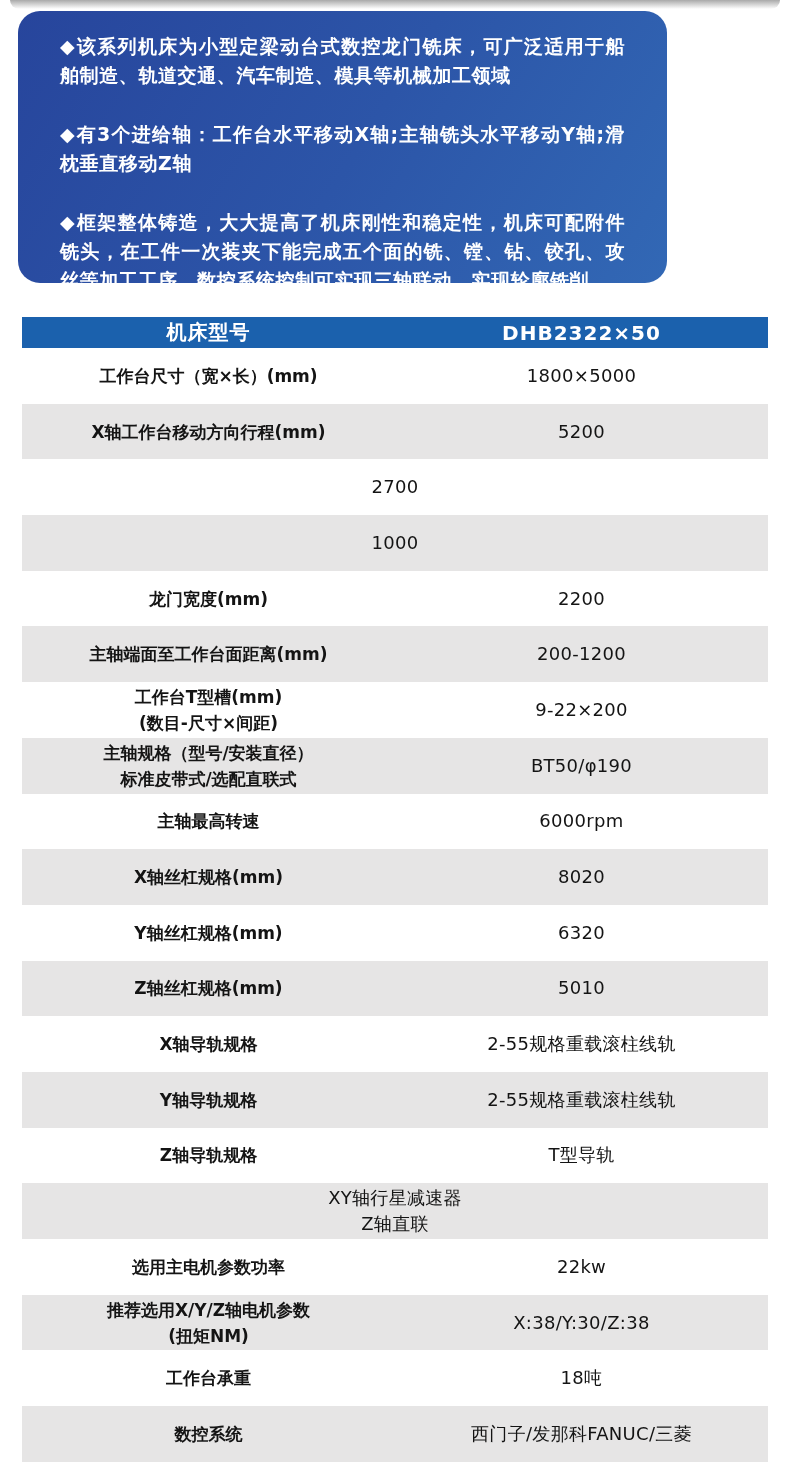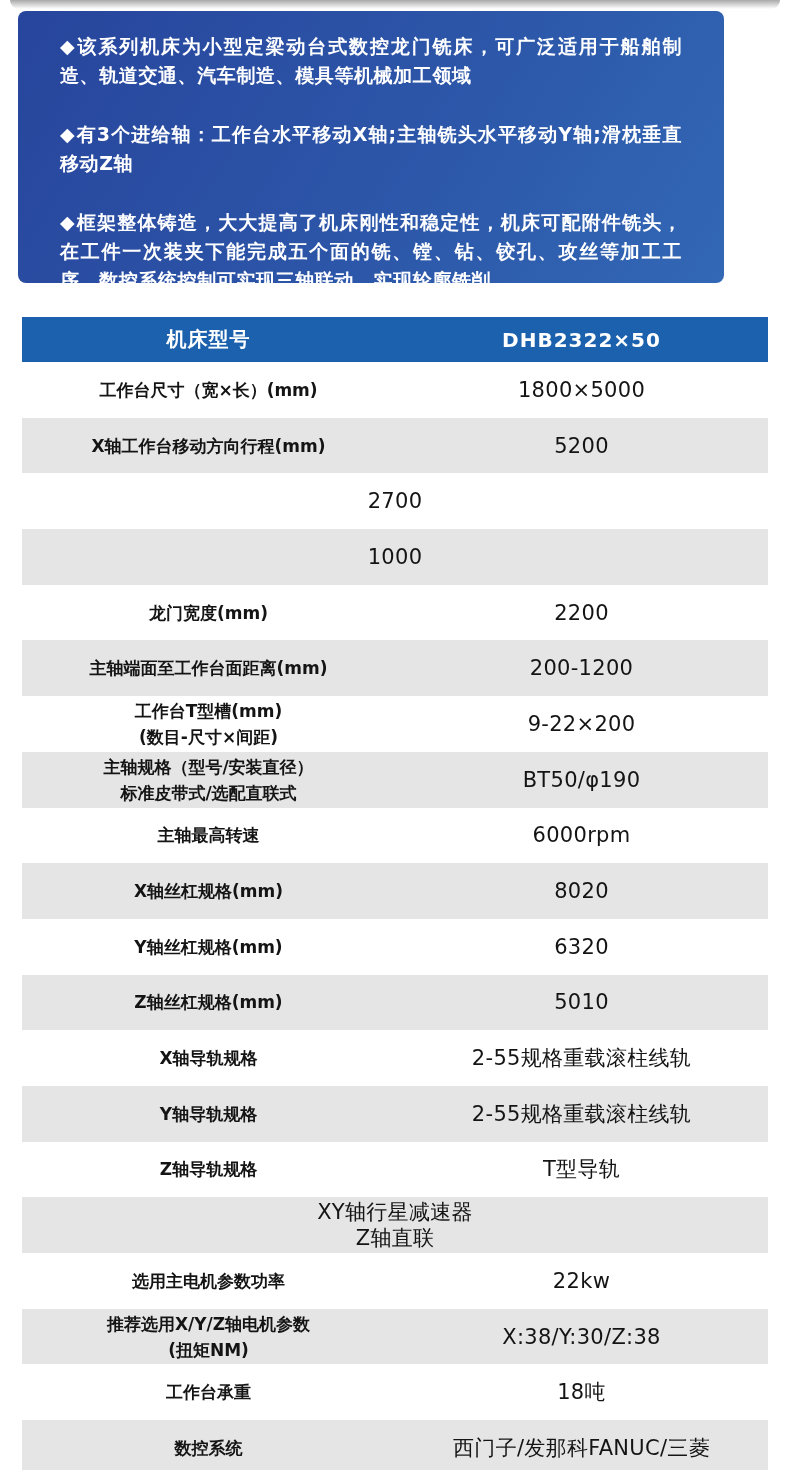--- a/index.html
+++ b/index.html
@@ -20,23 +20,23 @@
     height: 9px;
     border-radius: 0 0 10px 10px;
     background: linear-gradient(to bottom, #a9a9a9 0%, #d9d9d9 55%, #ffffff 100%);
   }
 
   
   .banner {
     position: absolute;
     left: 18px;
     top: 11px;
-    width: 706px;
+    width: 649px;
     height: 272px;
-    border-radius: 8px;
+    border-radius: 22px;
     background: linear-gradient(122deg, #27459c 0%, #2c55a8 52%, #3268b5 100%);
     color: #ffffff;
     padding: 21px 42px 0 42px;
   }
   .bullet {
     margin: 0 0 30px 0;
     font-size: 19px;
     line-height: 29px;
     font-weight: 600;
     letter-spacing: 0.6px;
@@ -47,21 +47,21 @@
 
   
   .spec-table {
     position: absolute;
     left: 22px;
     top: 317px;
     width: 746px;
   }
   .thead {
     display: flex;
-    height: 45px;
+    height: 31px;
     background: #1b61ad;
     color: #ffffff;
     text-align: center;
   }
   .thead .cell {
     flex: 1 1 50%;
     display: flex;
     align-items: center;
     justify-content: center;
     font-size: 20px;
@@ -78,21 +78,21 @@
   .row .cell {
     flex: 1 1 50%;
     display: flex;
     flex-direction: column;
     align-items: center;
     justify-content: center;
     text-align: right;
     line-height: 26px;
   }
   .row .label { font-size: 17px; font-weight: 700; }
-  .row .value { font-size: 21px; font-weight: 500; letter-spacing: 0.3px; }
+  .row .value { font-size: 18px; font-weight: 500; letter-spacing: 0.3px; }
 </style>
 </head>
 <body>
 
 <div class="top-fade"></div>
 
 <div class="banner">
   <p class="bullet"><span class="diamond">◆</span><span>该系列机床为小型定梁动台式数控龙门铣床，可广泛适用于船舶制造、轨道交通、汽车制造、模具等机械加工领域</span></p>
   <p class="bullet"><span class="diamond">◆</span><span>有3个进给轴：工作台水平移动X轴;主轴铣头水平移动Y轴;滑枕垂直移动Z轴</span></p>
   <p class="bullet"><span class="diamond">◆</span><span>框架整体铸造，大大提高了机床刚性和稳定性，机床可配附件铣头，在工件一次装夹下能完成五个面的铣、镗、钻、铰孔、攻丝等加工工序，数控系统控制可实现三轴联动，实现轮廓铣削</span></p>

